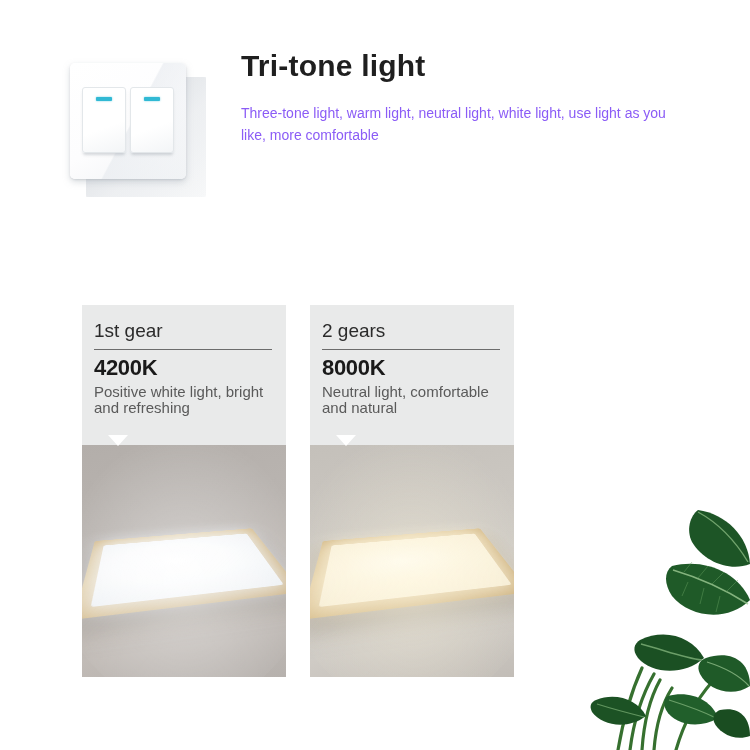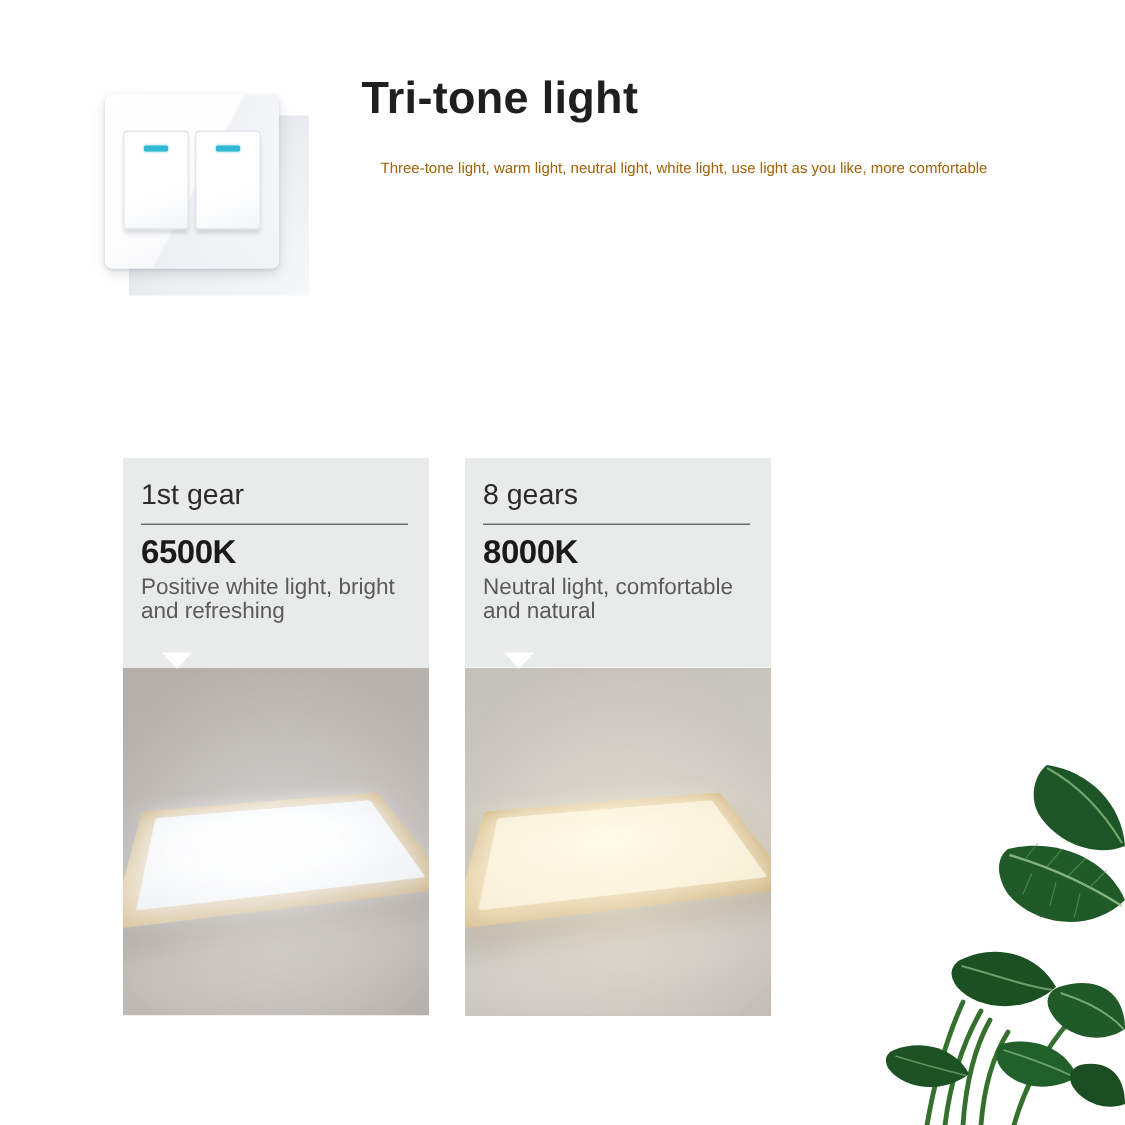--- a/index.html
+++ b/index.html
@@ -100,26 +100,25 @@
   #main-title {
     font-size: 30px;
     line-height: 36px;
     color: #1f1f1f;
     font-weight: 700;
     letter-spacing: .2px;
     margin: 0;
   }
   #main-subtitle {
     margin: 18px 0 0 0;
-    font-size: 10px;
+    font-size: 14px;
     line-height: 22px;
-    color: #a16207;
+    color: #8b5cf6;
     font-weight: 400;
     max-width: 430px;
-    text-align: center;
   }
 
   
   #panels {
     position: absolute;
     left: 62px;
     top: 305px;
     width: 692px;
     height: 372px;
     display: flex;
@@ -281,39 +280,39 @@
   </div>
 
 </div>
 
 <div id="panels">
 
   <div class="panel" id="panel-1">
     <div class="panel-caption">
       <div class="gear-title">1st gear</div>
       <div class="caption-rule"></div>
-      <div class="kelvin">6500K</div>
+      <div class="kelvin">4200K</div>
       <div class="gear-desc">Positive white light, bright and refreshing</div>
       <div class="caption-notch"></div>
     </div>
     <div class="panel-photo" id="photo-1">
       <div class="ceiling"></div>
       <div class="lamp">
         <div class="lamp-frame">
           <div class="lamp-panel"></div>
         </div>
       </div>
       <div class="lamp-glow"></div>
     </div>
   </div>
 
 
   <div class="panel" id="panel-3">
     <div class="panel-caption">
-      <div class="gear-title">8 gears</div>
+      <div class="gear-title">2 gears</div>
       <div class="caption-rule"></div>
       <div class="kelvin">8000K</div>
       <div class="gear-desc">Neutral light, comfortable and natural</div>
       <div class="caption-notch"></div>
     </div>
     <div class="panel-photo" id="photo-3">
       <div class="ceiling"></div>
       <div class="lamp">
         <div class="lamp-frame">
           <div class="lamp-panel"></div>

